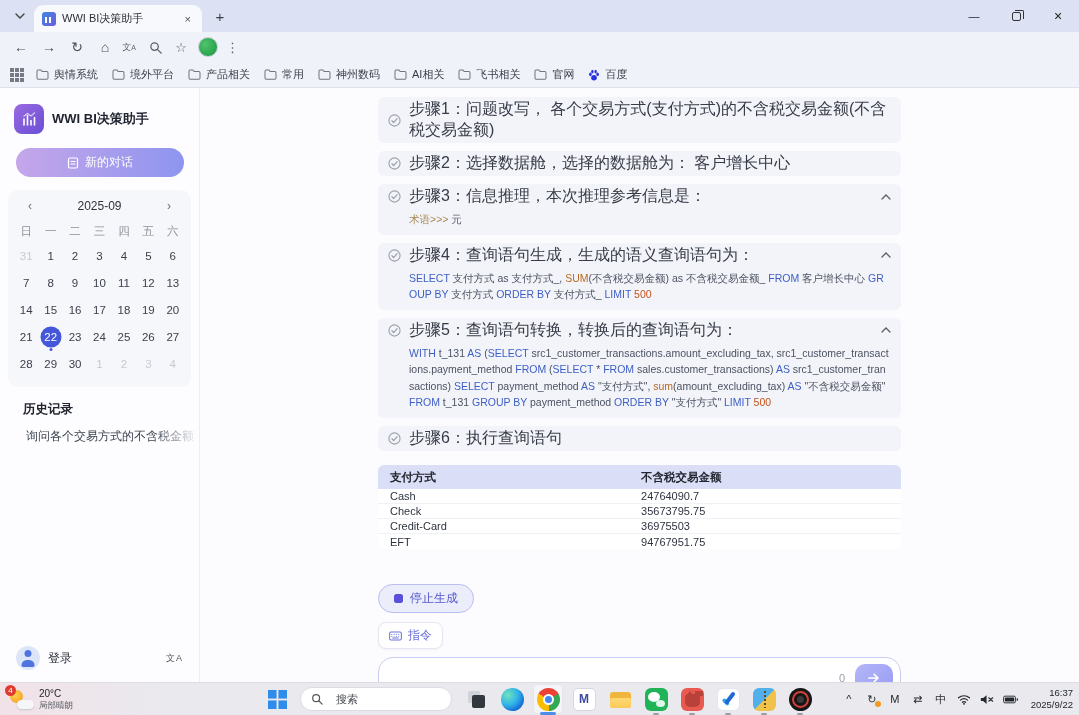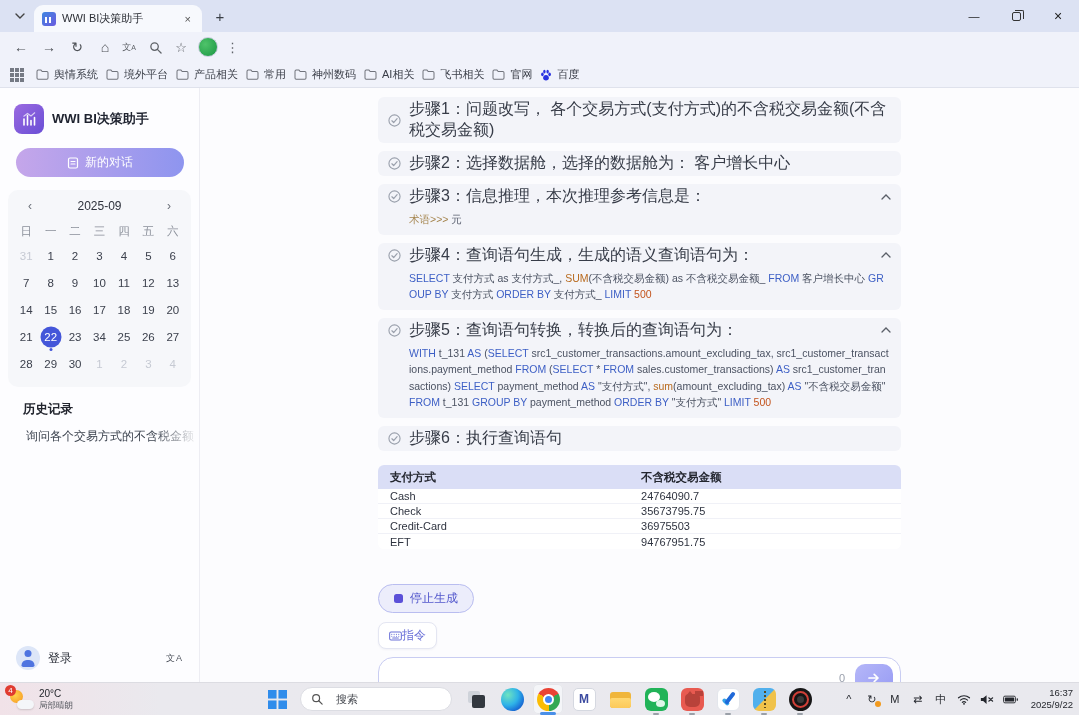--- a/index.html
+++ b/index.html
@@ -33,21 +33,21 @@
   .apps-grid{width:14px;height:14px;margin-right:4px;background:
     linear-gradient(#757a84,#757a84) 0 0/4px 4px no-repeat,
     linear-gradient(#757a84,#757a84) 5px 0/4px 4px no-repeat,
     linear-gradient(#757a84,#757a84) 10px 0/4px 4px no-repeat,
     linear-gradient(#757a84,#757a84) 0 5px/4px 4px no-repeat,
     linear-gradient(#757a84,#757a84) 5px 5px/4px 4px no-repeat,
     linear-gradient(#757a84,#757a84) 10px 5px/4px 4px no-repeat,
     linear-gradient(#757a84,#757a84) 0 10px/4px 4px no-repeat,
     linear-gradient(#757a84,#757a84) 5px 10px/4px 4px no-repeat,
     linear-gradient(#757a84,#757a84) 10px 10px/4px 4px no-repeat}
-  .bm-list{display:flex;align-items:center;gap:8px}
+  .bm-list{display:flex;align-items:center;gap:14px}
   .bm{display:flex;align-items:center;gap:5px;font-size:11px;color:#3a3e48;white-space:nowrap}
 
   
   .app{height:594px;display:flex;background:#fcfcfe}
   .sidebar{width:200px;background:#fdfdff;border-right:1px solid #ededf3;position:relative;flex:none}
   .logo-row{display:flex;align-items:center;gap:8px;padding:16px 14px 10px}
   .logo{width:30px;height:30px;border-radius:8px;background:linear-gradient(135deg,#9a6ae0,#6a4ed6);display:flex;align-items:center;justify-content:center;flex:none}
   .app-title{font-size:13px;font-weight:bold;color:#1f2330}
   .new-chat{margin:4px 16px 0;height:29px;border-radius:15px;background:linear-gradient(90deg,#c5a6ea,#8e95ef);color:#fff;font-size:12px;display:flex;align-items:center;justify-content:center;gap:6px;border:none;width:168px;cursor:default}
   .calendar{margin:13px 8px 0;background:#f6f7fa;border-radius:10px;padding:9px 6px 12px}
@@ -90,21 +90,21 @@
   .t-row{display:flex;align-items:center;height:15px;background:#fff;border-bottom:1px solid #f0f1f7;font-size:11px;color:#2f3440}
   .t-row:last-child{border-bottom:none}
   .t-head{background:#dadef6;font-weight:bold;font-size:11.5px;color:#23262f;height:24px;border-bottom:none}
   .t-c1{width:48%;padding-left:12px}
   .t-c2{flex:1;padding-left:12px}
 
   .stop-row{display:flex;justify-content:flex-start;margin-top:35px}
   .stop-btn{display:flex;align-items:center;gap:7px;padding:5px 15px;border-radius:15px;background:#ecedfb;border:1px solid #b9bdf0;color:#5257cc;font-size:12px;cursor:default}
   .stop-square{width:9px;height:9px;border-radius:2.5px;background:#5b50d8}
   .cmd-row{margin-top:9px}
-  .cmd-btn{display:inline-flex;align-items:center;padding:4px 10px;background:#fff;border:1px solid #e4e6f2;border-radius:8px;color:#6a70d8;font-size:12px;box-shadow:0 1px 2px rgba(40,40,90,.05);cursor:default}
+  .cmd-btn{display:inline-flex;align-items:center;gap:6px;padding:4px 10px;background:#fff;border:1px solid #e4e6f2;border-radius:8px;color:#6a70d8;font-size:12px;box-shadow:0 1px 2px rgba(40,40,90,.05);cursor:default}
   .input-box{margin-top:8px;height:42px;background:#fff;border:1.5px solid #c9cdf2;border-radius:15px;display:flex;align-items:center;padding:0 7px 0 14px;gap:10px}
   .chat-input{flex:1;border:none;outline:none;font-size:12px;background:transparent;height:100%}
   .counter{font-size:11px;color:#9aa0ad}
   .send-btn{width:38px;height:28px;border-radius:10px;background:linear-gradient(135deg,#b5b7f8,#989cf4);border:none;display:flex;align-items:center;justify-content:center;flex:none;cursor:default}
   .disclaimer{text-align:center;font-size:10px;color:#a0a4b0;margin-top:5px}
 
   
   .taskbar{height:33px;background:linear-gradient(90deg,#f1e2e8 0,#eae9ee 160px,#e9e9ee 100%);position:relative;border-top:1px solid #dcdce2}
   .weather{position:absolute;left:8px;top:0;height:100%;display:flex;align-items:center;gap:5px}
   .w-ico{width:26px;height:22px;position:relative}
@@ -377,21 +377,21 @@
           <div class="day">
             <span>21</span>
           </div>
           <div class="day selected dotted">
             <span>22</span>
           </div>
           <div class="day">
             <span>23</span>
           </div>
           <div class="day">
-            <span>34</span>
+            <span>24</span>
           </div>
           <div class="day">
             <span>25</span>
           </div>
           <div class="day">
             <span>26</span>
           </div>
           <div class="day">
             <span>27</span>
           </div>

